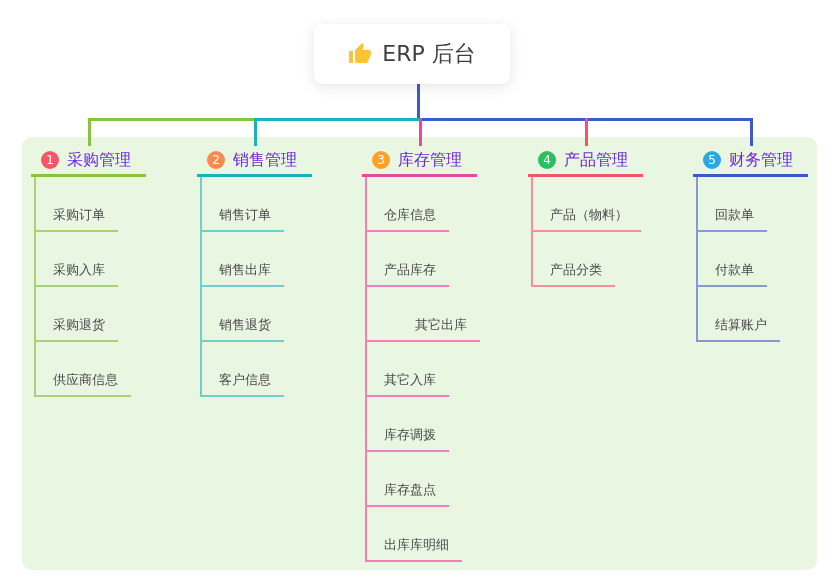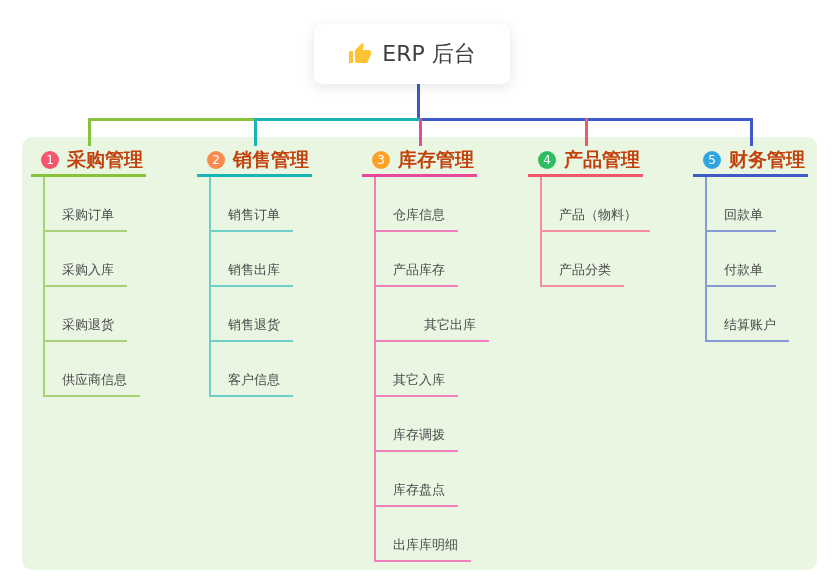--- a/index.html
+++ b/index.html
@@ -24,22 +24,22 @@
   .vline{width:3px}
   .branch{position:absolute;top:146px;width:115px;z-index:2}
   .branch-header{
     display:flex;align-items:center;gap:8px;height:31px;
     border-bottom:3px solid;padding-left:10px;box-sizing:border-box;
   }
   .badge{
     width:18px;height:18px;border-radius:50%;flex:0 0 18px;
     color:#fff;font-size:12px;line-height:18px;text-align:center;
   }
-  .branch-title{font-size:19px;font-weight:700;color:#c2410c;white-space:nowrap}
-  .children{margin-left:12px;border-left:2px solid}
+  .branch-title{font-size:16px;font-weight:400;color:#6d28d9;white-space:nowrap}
+  .children{margin-left:3px;border-left:2px solid}
   .child-row{height:55px;display:flex;align-items:flex-end}
   .child{
     border-bottom:2px solid;padding:0 13px 6px 17px;
     font-size:13px;color:#4a4a4a;white-space:nowrap;
   }
 </style>
 </head>
 <body>
 
 <div id="panel"></div>

